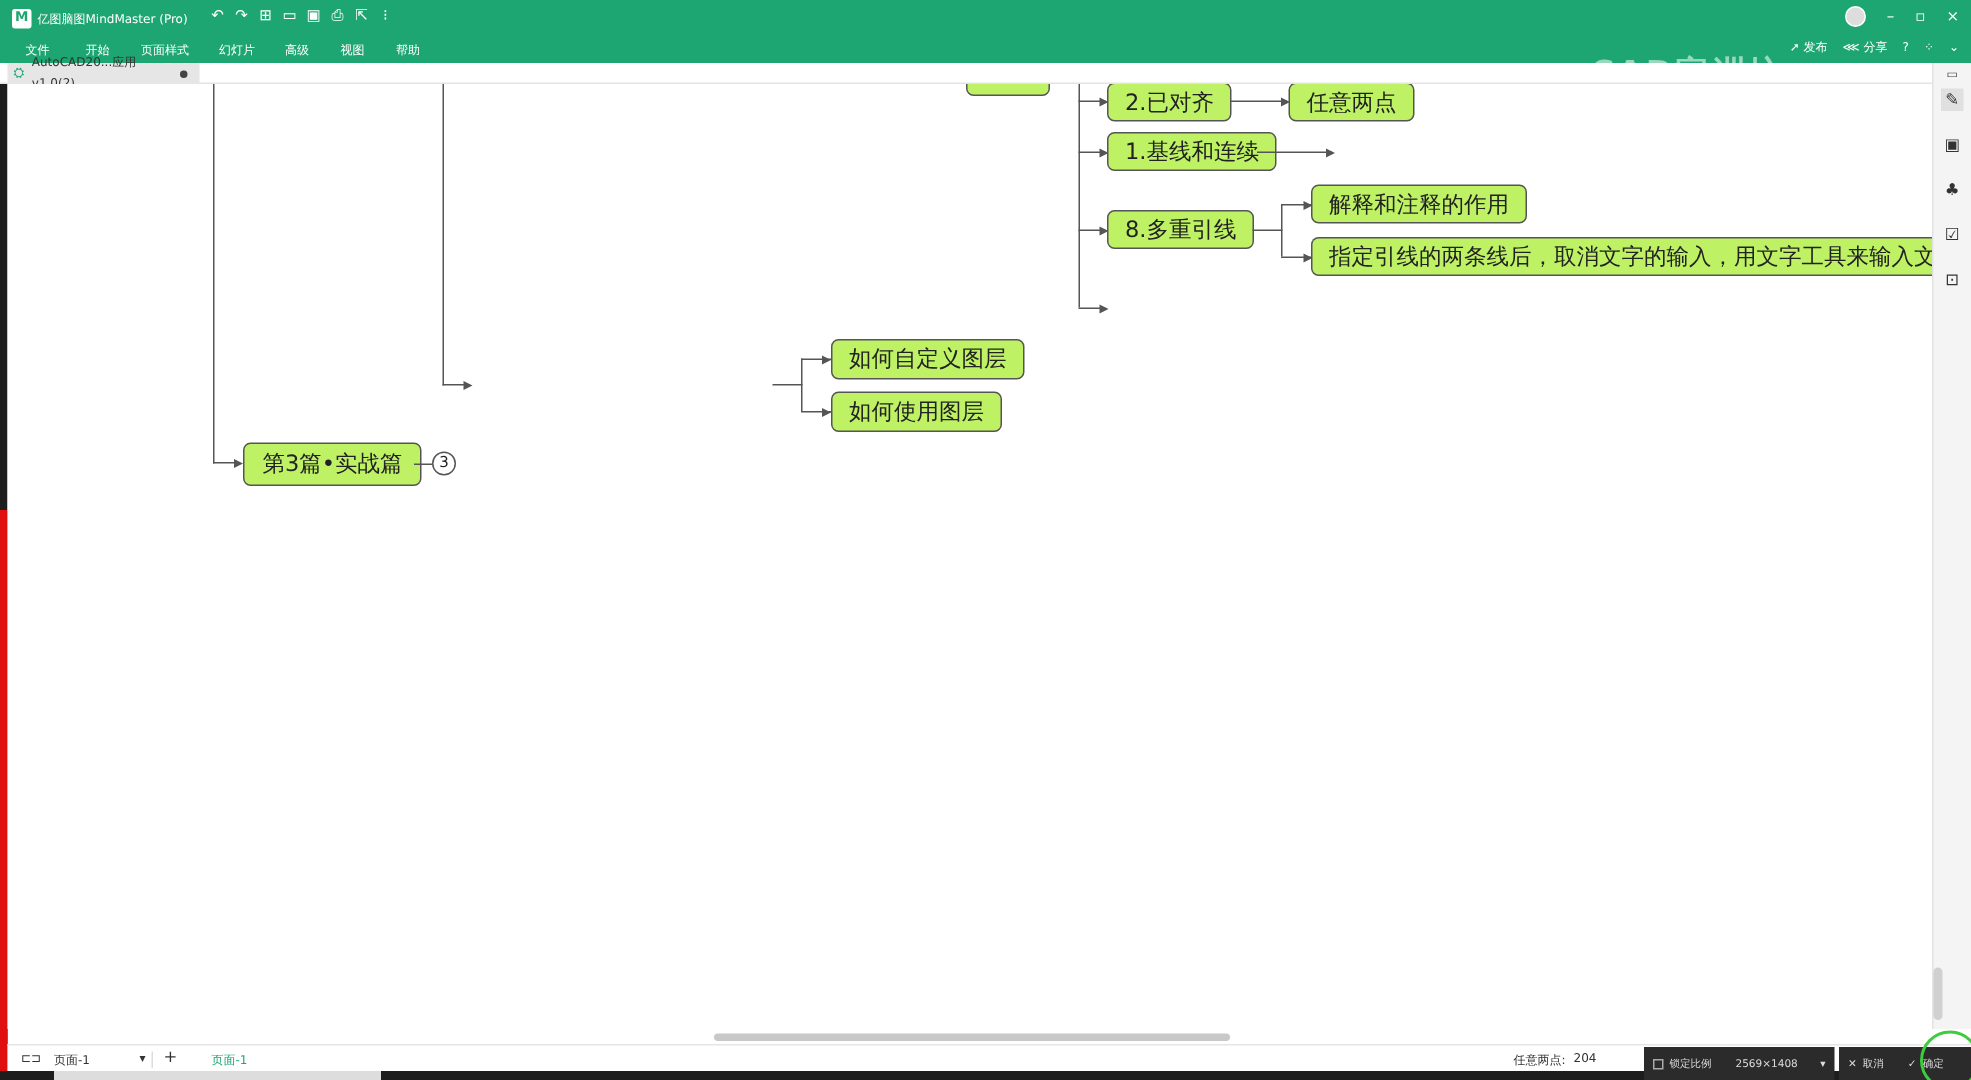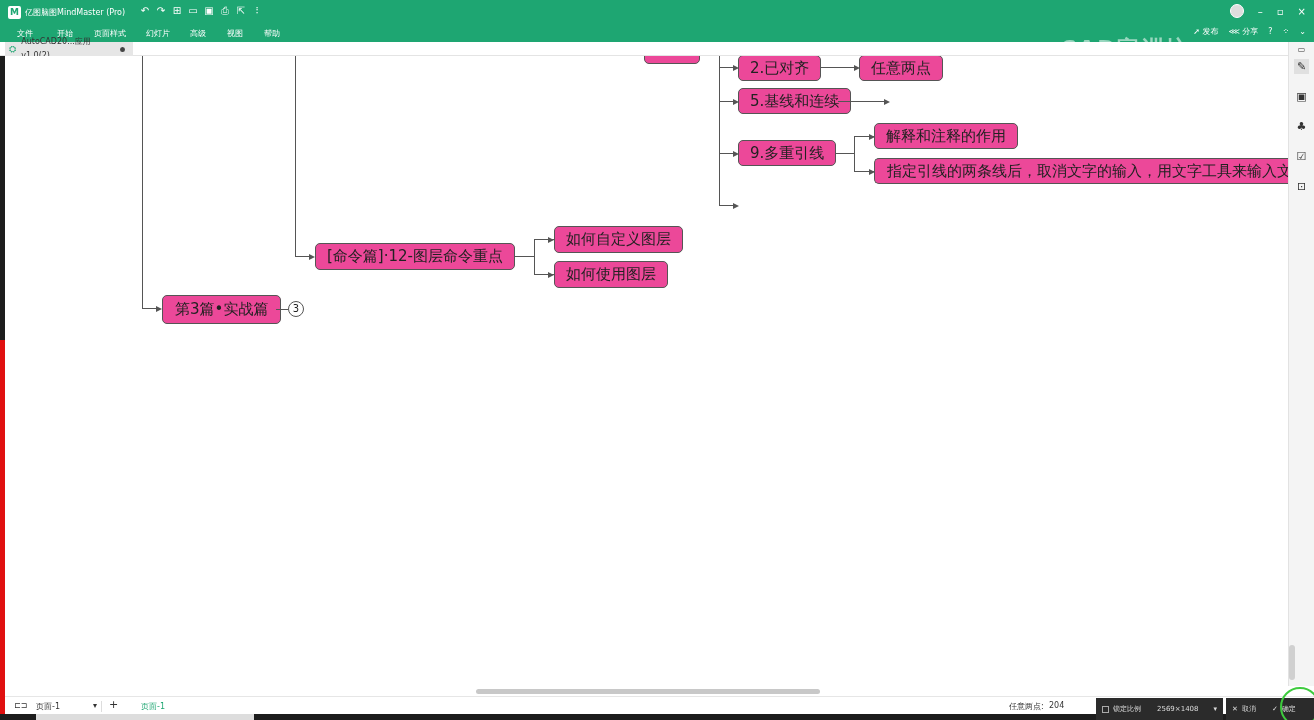--- a/index.html
+++ b/index.html
@@ -17,21 +17,21 @@
   .menubar { position: absolute; left: 0; top: 24px; width: 1314px; height: 18px; background: #1ea672; color: #fff; font-size: 8px; }
   .menu-item { position: absolute; top: 4px; }
   .menu-right { position: absolute; right: 8px; top: 2px; display: flex; gap: 10px; font-size: 8px; align-items: center; }
   .tabbar { position: absolute; left: 0; top: 42px; width: 1314px; height: 14px; background: #fff; border-bottom: 1px solid #e4e4e4; }
   .doc-tab { position: absolute; left: 5px; top: 0; width: 128px; height: 14px; background: #e6e6e6; font-size: 8px; color: #333; padding-left: 4px; line-height: 14px; display: flex; align-items: center; gap: 5px; }
   .doc-tab .dot { width: 5px; height: 5px; border-radius: 50%; background: #444; margin-left: auto; margin-right: 8px; }
   .canvas { position: absolute; left: 5px; top: 56px; width: 1283px; height: 630px; background: #fff; overflow: hidden; }
   .rightpanel { position: absolute; right: 0; top: 42px; width: 26px; height: 644px; background: #f4f4f4; border-left: 1px solid #e2e2e2; }
   .rp-icon { position: absolute; left: 5px; width: 15px; height: 15px; font-size: 11px; color: #333; text-align: center; line-height: 15px; }
   .rp-icon.active { background: #e0e0e0; }
-  .node { position: absolute; border: 1.3px solid #555; border-radius: 5px; background: #ec4899; font-size: 15px; color: #222; padding: 0 11px; display: flex; align-items: center; white-space: nowrap; justify-content: center; }
+  .node { position: absolute; border: 1.3px solid #555; border-radius: 5px; background: #bef264; font-size: 15px; color: #222; padding: 0 11px; display: flex; align-items: center; white-space: nowrap; }
   .node.bold { font-weight: normal; font-size: 15px; }
   .line { position: absolute; background: #555; }
   .arrow { position: absolute; width: 0; height: 0; border-top: 3px solid transparent; border-bottom: 3px solid transparent; border-left: 6px solid #555; }
   .badge { position: absolute; width: 16px; height: 16px; border: 1.2px solid #555; border-radius: 50%; font-size: 10px; text-align: center; line-height: 14px; background: #fff; color: #222; }
   .hscroll { position: absolute; left: 476px; top: 689px; width: 344px; height: 5px; background: #c8c8c8; border-radius: 3px; }
   .vscroll { position: absolute; left: 1289px; top: 645px; width: 6px; height: 35px; background: #d0d0d0; border-radius: 3px; }
   .statusbar { position: absolute; left: 5px; top: 696px; width: 1309px; height: 18px; background: #fff; border-top: 1px solid #e6e6e6; font-size: 8px; color: #333; }
   .status-item { position: absolute; top: 4px; }
   .dark-strip { position: absolute; left: 0; top: 714px; width: 1314px; height: 6px; background: #1d1d1d; }
   .dark-strip .light { position: absolute; left: 36px; top: 0; width: 218px; height: 6px; background: #ddd; }
@@ -117,49 +117,46 @@
       </div>
     <div class="line" style="left:815px;top:11px;width:38px;height:1.3px"></div>
     <div class="arrow" style="left:849px;top:9px"></div>
     <div class="node" style="left:854px;top:-1px;height:26px">
         <span>任意两点</span>
       </div>
 
     <div class="line" style="left:714px;top:45px;width:18px;height:1.3px"></div>
     <div class="arrow" style="left:728px;top:43px"></div>
     <div class="node" style="left:733px;top:32px;height:26px">
-        <span>5.基线和连续</span>
+        <span>1.基线和连续</span>
       </div>
     <div class="line" style="left:833px;top:45px;width:50px;height:1.3px"></div>
     <div class="arrow" style="left:879px;top:43px"></div>
 
     <div class="line" style="left:714px;top:97px;width:18px;height:1.3px"></div>
     <div class="arrow" style="left:728px;top:95px"></div>
     <div class="node" style="left:733px;top:84px;height:26px">
-        <span>9.多重引线</span>
+        <span>8.多重引线</span>
       </div>
     <div class="line" style="left:830px;top:97px;width:20px;height:1.3px"></div>
     <div class="line" style="left:849px;top:80px;width:1.3px;height:35px"></div>
     <div class="line" style="left:849px;top:80px;width:20px;height:1.3px"></div>
     <div class="arrow" style="left:864px;top:78px"></div>
     <div class="line" style="left:849px;top:115px;width:20px;height:1.3px"></div>
     <div class="arrow" style="left:864px;top:113px"></div>
     <div class="node" style="left:869px;top:67px;height:26px">
         <span>解释和注释的作用</span>
       </div>
     <div class="node" style="left:869px;top:102px;height:26px;width:430px;overflow:hidden;border-right:none;border-top-right-radius:0;border-bottom-right-radius:0">
         <span>指定引线的两条线后，取消文字的输入，用文字工具来输入文</span>
       </div>
 
     <div class="line" style="left:714px;top:149px;width:18px;height:1.3px"></div>
     <div class="arrow" style="left:728px;top:147px"></div>
 
-    <div class="node" style="left:310px;top:187px;height:27px">
-        <span>[命令篇]·12-图层命令重点</span>
-      </div>
     <div class="line" style="left:510px;top:200px;width:20px;height:1.3px"></div>
     <div class="line" style="left:529px;top:183px;width:1.3px;height:35px"></div>
     <div class="line" style="left:529px;top:183px;width:20px;height:1.3px"></div>
     <div class="arrow" style="left:543px;top:181px"></div>
     <div class="line" style="left:529px;top:218px;width:20px;height:1.3px"></div>
     <div class="arrow" style="left:543px;top:216px"></div>
     <div class="node" style="left:549px;top:170px;height:27px">
         <span>如何自定义图层</span>
       </div>
     <div class="node" style="left:549px;top:205px;height:27px">

